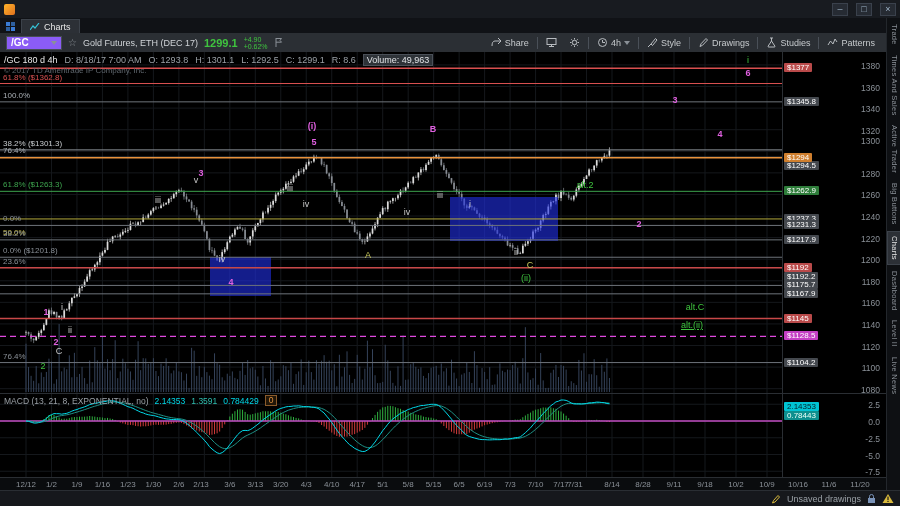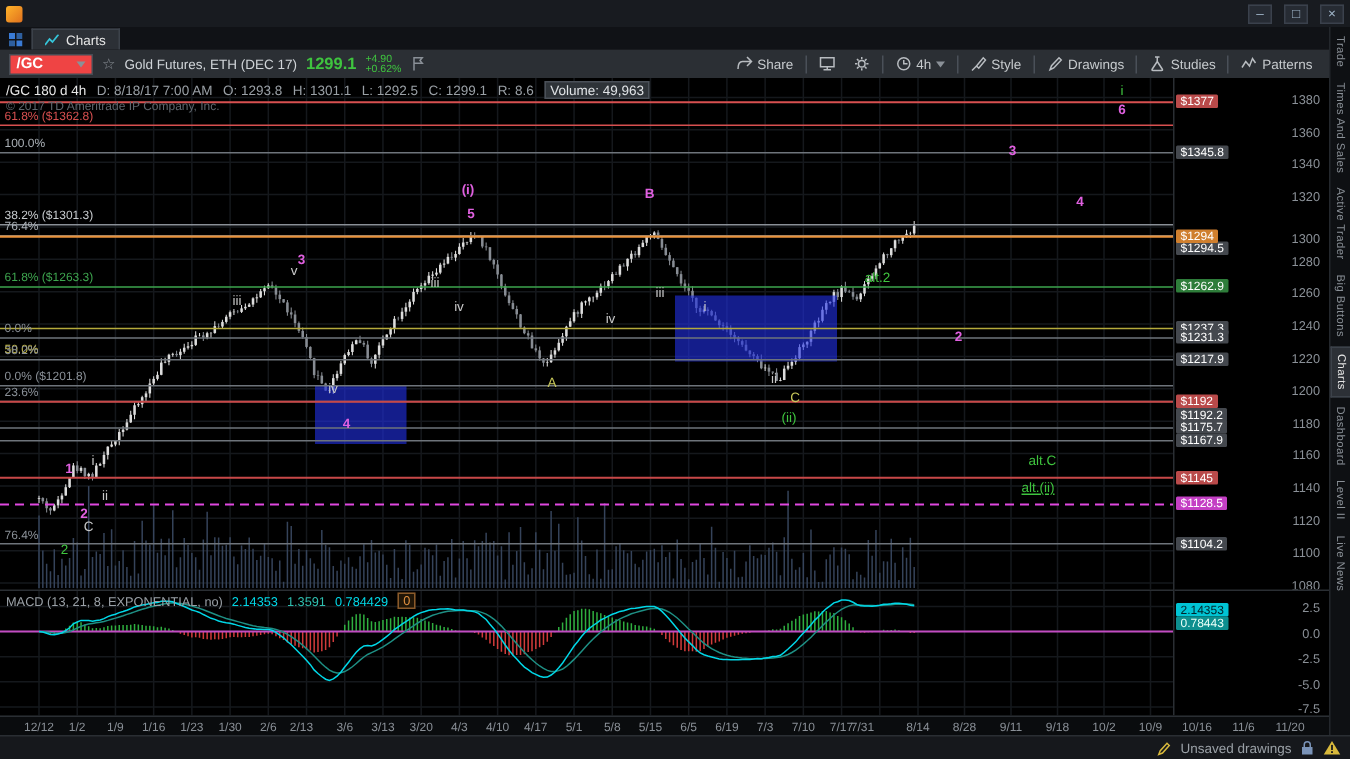--- a/index.html
+++ b/index.html
@@ -8,21 +8,21 @@
 .titlebar{height:18px;background:#181b20;display:flex;align-items:center;gap:6px;padding:0 4px;font-size:10px;color:#cfd3d8;flex:0 0 auto}
 .logo{width:11px;height:11px;border-radius:2px;background:linear-gradient(135deg,#ffb42a,#e0711e);flex:0 0 auto}
 .titlebar .spacer{flex:1}
 .winbtn{width:16px;height:13px;display:flex;align-items:center;justify-content:center;color:#9fb4c8;font-size:9px;background:#262b33;border:1px solid #3a414c;margin-left:2px}
 .body-row{flex:1;display:flex;min-height:0}
 .left-col{width:886px;display:flex;flex-direction:column}
 .tabrow{height:15px;background:#101216;display:flex;align-items:flex-end;gap:4px;padding:0 2px}
 .grid-ico{margin:0 2px 2px 4px;display:block}
 .tab{height:14px;background:#2c3036;border:1px solid #3c424a;border-bottom:none;display:flex;align-items:center;gap:4px;padding:0 8px;font-size:9px;color:#e6e6e6}
 .toolbar{height:19px;background:#2b2f34;display:flex;align-items:center;gap:6px;padding:0 6px;font-size:9px;color:#c0c4c8}
-.sym-box{width:56px;height:14px;background:#ef4444;border:1px solid #464c54;display:flex;align-items:center;padding:0 4px;gap:3px}
+.sym-box{width:56px;height:14px;background:#8b5cf6;border:1px solid #464c54;display:flex;align-items:center;padding:0 4px;gap:3px}
 .sym-box .sym{color:#fff;font-weight:bold;font-size:10px;flex:1}
 .caret{width:0;height:0;border-left:3px solid transparent;border-right:3px solid transparent;border-top:4px solid #8a9097}
 .star{color:#8a8f96;font-size:10px}
 .desc{color:#d0d4d8}
 .last{color:#3fc43f;font-weight:bold;font-size:11px}
 .chg{display:flex;flex-direction:column;line-height:7px;font-size:7px;color:#3fc43f}
 .tb-right{margin-left:auto;display:flex;align-items:center;gap:2px}
 .tbtn{display:flex;align-items:center;gap:3px;padding:1px 5px;color:#c6cacd}
 .tbtn svg{display:block}
 .tb-sep{width:1px;height:12px;background:#4a5058;margin:0 1px}
@@ -1267,21 +1267,21 @@
               <div class="bubble" style="background: rgb(185, 74, 74); top: 210.823px;">$1192</div>
               <div class="bubble" style="background: rgb(68, 72, 78); top: 228.412px;">$1175.7</div>
               <div class="bubble" style="background: rgb(68, 72, 78); top: 236.829px;">$1167.9</div>
               <div class="bubble" style="background: rgb(185, 74, 74); top: 261.541px;">$1145</div>
               <div class="bubble" style="background: rgb(196, 63, 196); top: 279.347px;">$1128.5</div>
               <div class="bubble" style="background: rgb(68, 72, 78); top: 305.569px;">$1104.2</div>
               <div class="tick" style="top: 8.94937px;">1380</div>
               <div class="tick" style="top: 30.5316px;">1360</div>
               <div class="tick" style="top: 52.1139px;">1340</div>
               <div class="tick" style="top: 73.6962px;">1320</div>
-              <div class="tick" style="top: 102px;">1300</div>
+              <div class="tick" style="top: 84px;">1300</div>
               <div class="tick" style="top: 116.861px;">1280</div>
               <div class="tick" style="top: 138.443px;">1260</div>
               <div class="tick" style="top: 160.025px;">1240</div>
               <div class="tick" style="top: 181.608px;">1220</div>
               <div class="tick" style="top: 203.19px;">1200</div>
               <div class="tick" style="top: 224.772px;">1180</div>
               <div class="tick" style="top: 246.354px;">1160</div>
               <div class="tick" style="top: 267.937px;">1140</div>
               <div class="tick" style="top: 289.519px;">1120</div>
               <div class="tick" style="top: 311.101px;">1100</div>

